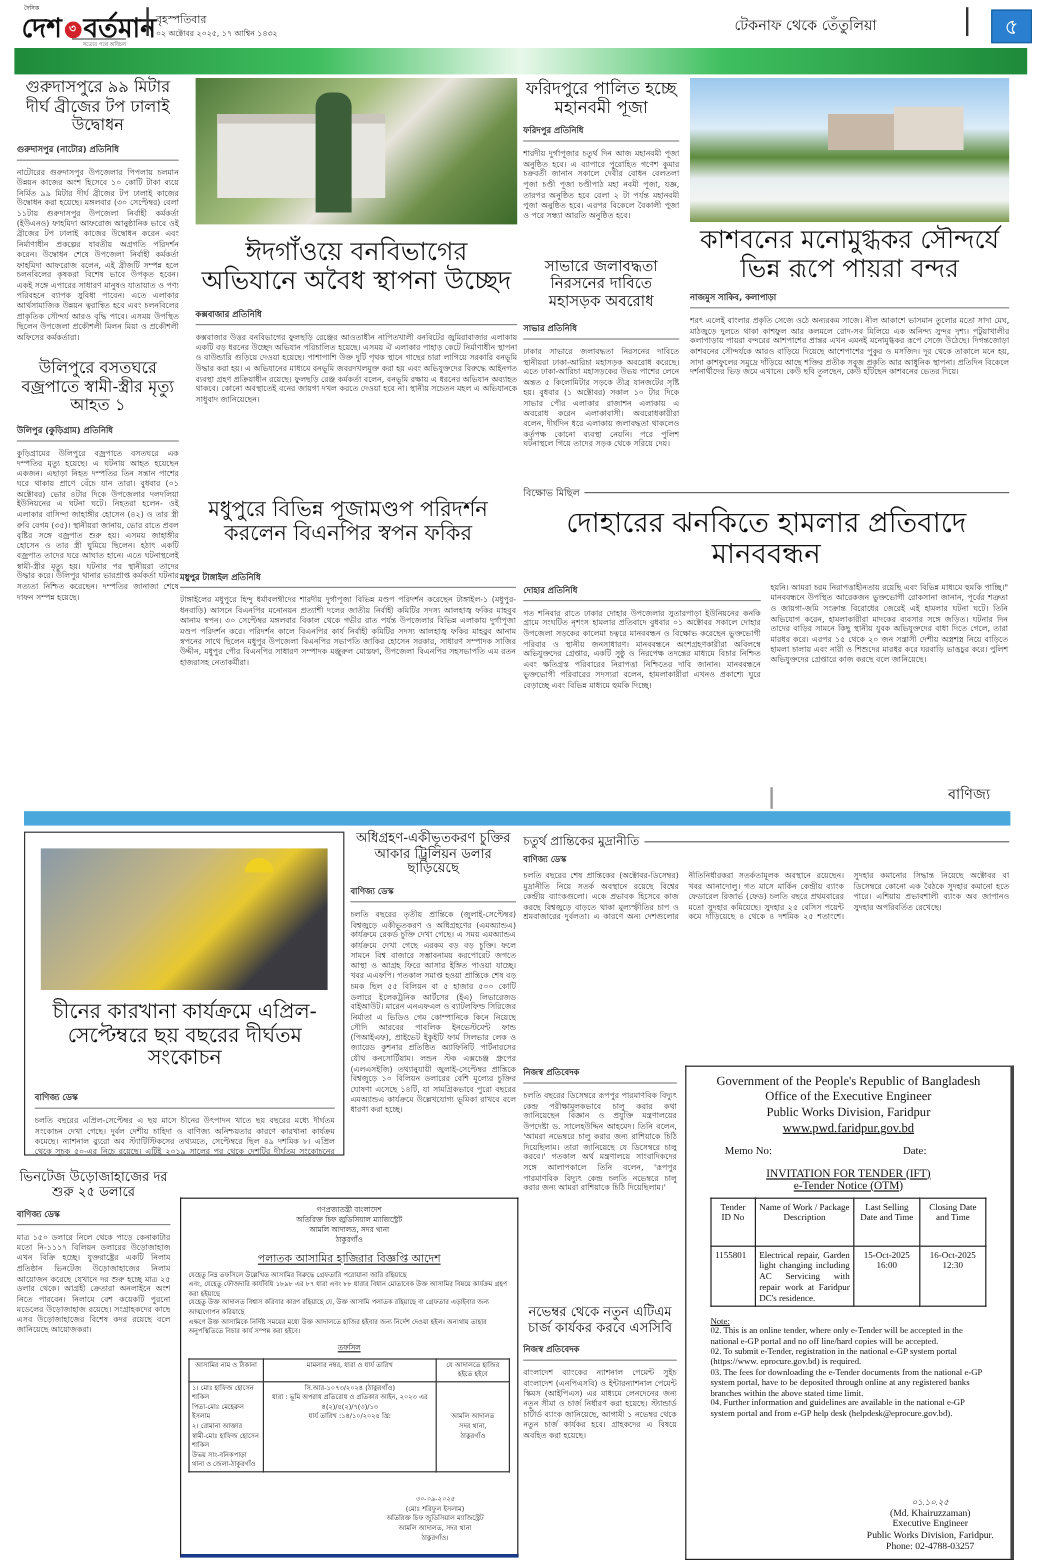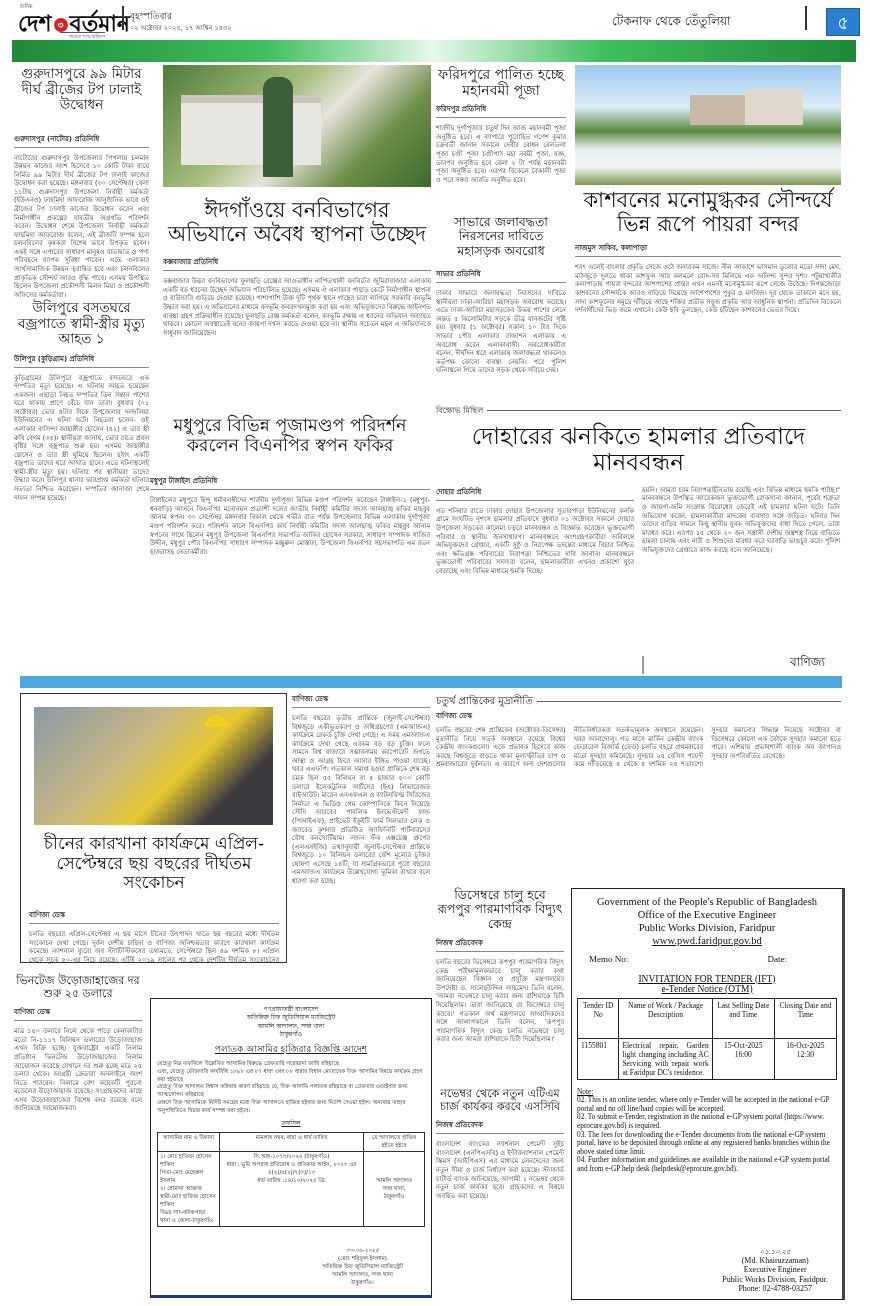--- a/index.html
+++ b/index.html
@@ -42,21 +42,21 @@
   <div class="vsep" style="left:122px;top:6px"></div>
   <span class="dayname">বৃহস্পতিবার</span>
   <span class="datestr">০২ অক্টোবর ২০২৫, ১৭ আশ্বিন ১৪৩২</span>
   <span class="slogan">টেকনাফ থেকে তেঁতুলিয়া</span>
   <div class="vsep" style="left:805px;top:6px"></div>
   <div class="pagenum">৫</div>
 </div>
 <div id="greenbar" class="abs"></div>
 
 <div class="abs" style="left:14px;top:66px;width:135px">
-  <div class="hl" style="font-size:13.5px;margin-bottom:20px">গুরুদাসপুরে ৯৯ মিটার দীর্ঘ ব্রীজের টপ ঢালাই উদ্বোধন</div>
+  <div class="hl" style="font-size:13.5px;margin-bottom:6px">গুরুদাসপুরে ৯৯ মিটার দীর্ঘ ব্রীজের টপ ঢালাই উদ্বোধন</div>
   <div class="byline">গুরুদাসপুর (নাটোর) প্রতিনিধি</div>
   <div class="body">নাটোরের গুরুদাসপুর উপজেলার পিপলায় চলমান উন্নয়ন কাজের অংশ হিসেবে ১০ কোটি টাকা ব্যয়ে নির্মিত ৯৯ মিটার দীর্ঘ ব্রীজের টপ ঢালাই কাজের উদ্বোধন করা হয়েছে। মঙ্গলবার (৩০ সেপ্টেম্বর) বেলা ১১টায় গুরুদাসপুর উপজেলা নির্বাহী কর্মকর্তা (ইউএনও) ফাহমিদা আফরোজ আনুষ্ঠানিক ভাবে ওই ব্রীজের টপ ঢালাই কাজের উদ্বোধন করেন এবং নির্মাণাধীন প্রকল্পের যাবতীয় অগ্রগতি পরিদর্শন করেন। উদ্বোধন শেষে উপজেলা নির্বাহী কর্মকর্তা ফাহমিদা আফরোজ বলেন, এই ব্রীজটি সম্পন্ন হলে চলনবিলের কৃষকরা বিশেষ ভাবে উপকৃত হবেন। একই সঙ্গে এপারের সাধারণ মানুষও যাতায়াত ও পণ্য পরিবহনে ব্যাপক সুবিধা পাবেন। এতে এলাকার আর্থসামাজিক উন্নয়ন ত্বরান্বিত হবে এবং চলনবিলের প্রাকৃতিক সৌন্দর্য আরও বৃদ্ধি পাবে। এসময় উপস্থিত ছিলেন উপজেলা প্রকৌশলী মিলন মিয়া ও প্রকৌশলী অফিসের কর্মকর্তারা।</div>
 </div>
 
 <div class="abs" style="left:14px;top:300px;width:135px">
   <div class="hl" style="font-size:13.5px;margin-bottom:6px">উলিপুরে বসতঘরে বজ্রপাতে স্বামী-স্ত্রীর মৃত্যু আহত ১</div>
   <div class="byline">উলিপুর (কুড়িগ্রাম) প্রতিনিধি</div>
   <div class="body" style="height:278px;overflow:hidden">কুড়িগ্রামের উলিপুরে বজ্রপাতে বসতঘরে এক দম্পতির মৃত্যু হয়েছে। এ ঘটনায় আহত হয়েছেন একজন। এছাড়া নিহত দম্পতির তিন সন্তান পাশের ঘরে থাকায় প্রাণে বেঁচে যান তারা। বুধবার (০১ অক্টোবর) ভোর ৪টার দিকে উপজেলার দলদলিয়া ইউনিয়নের এ ঘটনা ঘটে। নিহতরা হলেন- ওই এলাকার বাসিন্দা জাহাঙ্গীর হোসেন (৪২) ও তার স্ত্রী রুবি বেগম (৩৫)। স্থানীয়রা জানায়, ভোর রাতে প্রবল বৃষ্টির সঙ্গে বজ্রপাত শুরু হয়। এসময় জাহাঙ্গীর হোসেন ও তার স্ত্রী ঘুমিয়ে ছিলেন। হঠাৎ একটি বজ্রপাত তাদের ঘরে আঘাত হানে। এতে ঘটনাস্থলেই স্বামী-স্ত্রীর মৃত্যু হয়। ঘটনার পর স্থানীয়রা তাদের উদ্ধার করে। উলিপুর থানার ভারপ্রাপ্ত কর্মকর্তা ঘটনার সত্যতা নিশ্চিত করেছেন। দম্পতির জানাজা শেষে দাফন সম্পন্ন হয়েছে।</div>
 </div>
 
@@ -121,35 +121,35 @@
     <div style="position:absolute;left:170px;top:8px;width:24px;height:12px;background:#f0d020;border-radius:12px 12px 0 0"></div>
   </div>
   <div class="hl" style="position:absolute;left:8px;top:140px;width:250px;font-size:17px">চীনের কারখানা কার্যক্রমে এপ্রিল-সেপ্টেম্বরে ছয় বছরের দীর্ঘতম সংকোচন</div>
   <div style="position:absolute;left:8px;top:215px;width:250px">
     <div class="byline">বাণিজ্য ডেস্ক</div>
     <div class="body" style="height:34px;overflow:hidden">চলতি বছরের এপ্রিল-সেপ্টেম্বর এ ছয় মাসে চীনের উৎপাদন খাতে ছয় বছরের মধ্যে দীর্ঘতম সংকোচন দেখা গেছে। দুর্বল দেশীয় চাহিদা ও বাণিজ্য অনিশ্চয়তার কারণে কারখানা কার্যক্রম কমেছে। ন্যাশনাল ব্যুরো অব স্ট্যাটিস্টিকসের তথ্যমতে, সেপ্টেম্বরে ছিল ৪৯ দশমিক ৮। এপ্রিল থেকে সূচক ৫০-এর নিচে রয়েছে। এটিই ২০১৯ সালের পর থেকে দেশটির দীর্ঘতম সংকোচনের সময়।</div>
   </div>
 </div>
 
 <div class="abs" style="left:292px;top:693px;width:138px">
+  <div class="hl" style="font-size:11px;margin-bottom:6px">অধিগ্রহণ-একীভূতকরণ চুক্তির আকার ট্রিলিয়ন ডলার ছাড়িয়েছে</div>
   <div class="byline">বাণিজ্য ডেস্ক</div>
   <div class="body" style="height:205px;overflow:hidden">চলতি বছরের তৃতীয় প্রান্তিকে (জুলাই-সেপ্টেম্বর) বিশ্বজুড়ে একীভূতকরণ ও অধিগ্রহণের (এমঅ্যান্ডএ) কার্যক্রমে রেকর্ড চুক্তি দেখা গেছে। এ সময় এমঅ্যান্ডএ কার্যক্রমে দেখা গেছে এরকম বড় বড় চুক্তি। ফলে সামনে বিশ্ব বাজারে সম্ভাবনাময় করপোরেট জগতে আস্থা ও আগ্রহ ফিরে আসার ইঙ্গিত পাওয়া যাচ্ছে। খবর এএফপি। গতকাল সমাপ্ত হওয়া প্রান্তিকে শেষ বড় চমক ছিল ৫৫ বিলিয়ন বা ৫ হাজার ৫০০ কোটি ডলারে ইলেকট্রনিক আর্টসের (ইএ) লিভারেজড বাইআউট। মারেন এনএফএল ও ব্যাটলফিল্ড সিরিজের নির্মাতা এ ভিডিও গেম কোম্পানিকে কিনে নিয়েছে সৌদি আরবের পাবলিক ইনভেস্টমেন্ট ফান্ড (পিআইএফ), প্রাইভেট ইকুইটি ফার্ম সিলভার লেক ও জ্যারেড কুশনার প্রতিষ্ঠিত অ্যাফিনিটি পার্টনারসের যৌথ কনসোর্টিয়াম। লন্ডন স্টক এক্সচেঞ্জ গ্রুপের (এলএসইজি) তথ্যানুযায়ী জুলাই-সেপ্টেম্বর প্রান্তিকে বিশ্বজুড়ে ১০ বিলিয়ন ডলারের বেশি মূল্যের চুক্তির ঘোষণা এসেছে ১৪টি, যা সামগ্রিকভাবে পুরো বছরের এমঅ্যান্ডএ কার্যক্রমে উল্লেখযোগ্য ভূমিকা রাখবে বলে ধারণা করা হচ্ছে।</div>
 </div>
 
 <div class="abs" style="left:436px;top:693px;width:405px">
   <div style="display:flex;align-items:center;gap:4px;font-size:10px;color:#222">
     <span>চতুর্থ প্রান্তিকের মুদ্রানীতি</span>
     <div style="flex:1;height:1px;background:#666"></div>
   </div>
   <div style="font-size:7px;font-weight:bold;color:#333;margin-bottom:4px">বাণিজ্য ডেস্ক</div>
   <div class="body" style="column-count:3;column-gap:8px;height:80px;overflow:hidden">চলতি বছরের শেষ প্রান্তিকের (অক্টোবর-ডিসেম্বর) মুদ্রানীতি নিয়ে সতর্ক অবস্থানে রয়েছে বিশ্বের কেন্দ্রীয় ব্যাংকগুলো। একে প্রভাবক হিসেবে কাজ করছে বিশ্বজুড়ে বাড়তে থাকা মূল্যস্ফীতির চাপ ও শ্রমবাজারের দুর্বলতা। এ কারণে অন্য দেশগুলোর নীতিনির্ধারকরা সতর্কতামূলক অবস্থানে রয়েছেন। খবর আনাদোলু। গত মাসে মার্কিন কেন্দ্রীয় ব্যাংক ফেডারেল রিজার্ভ (ফেড) চলতি বছরে প্রথমবারের মতো সুদহার কমিয়েছে। সুদহার ২৫ বেসিস পয়েন্ট কমে দাঁড়িয়েছে ৪ থেকে ৪ দশমিক ২৫ শতাংশে। সুদহার কমানোর সিদ্ধান্ত নিয়েছে অক্টোবর বা ডিসেম্বরে কোনো এক বৈঠকে সুদহার কমানো হতে পারে। এশিয়ায় প্রভাবশালী ব্যাংক অব জাপানও সুদহার অপরিবর্তিত রেখেছে।</div>
 </div>
 
 <div class="abs" style="left:436px;top:888px;width:128px">
-  <div class="hl" style="font-size:12.5px;margin-bottom:6px">ডিসেম্বরে চালু হবে রূপপুর পারমাণবিক বিদ্যুৎ কেন্দ্র</div>
   <div class="byline">নিজস্ব প্রতিবেদক</div>
   <div class="body" style="height:125px;overflow:hidden">চলতি বছরের ডিসেম্বরে রূপপুর পারমাণবিক বিদ্যুৎ কেন্দ্র পরীক্ষামূলকভাবে চালু করার কথা জানিয়েছেন বিজ্ঞান ও প্রযুক্তি মন্ত্রণালয়ের উপদেষ্টা ড. সালেহউদ্দিন আহমেদ। তিনি বলেন, 'আমরা নভেম্বরে চালু করার জন্য রাশিয়াকে চিঠি দিয়েছিলাম। তারা জানিয়েছে যে ডিসেম্বরে চালু করবে।' গতকাল অর্থ মন্ত্রণালয়ে সাংবাদিকদের সঙ্গে আলাপকালে তিনি বলেন, 'রূপপুর পারমাণবিক বিদ্যুৎ কেন্দ্র চলতি নভেম্বরে চালু করার জন্য আমরা রাশিয়াকে চিঠি দিয়েছিলাম।'</div>
 </div>
 
 <div class="abs" style="left:436px;top:1088px;width:128px">
   <div class="hl" style="font-size:11px;margin-bottom:6px">নভেম্বর থেকে নতুন এটিএম চার্জ কার্যকর করবে এসসিবি</div>
   <div class="byline">নিজস্ব প্রতিবেদক</div>
   <div class="body" style="height:150px;overflow:hidden">বাংলাদেশ ব্যাংকের ন্যাশনাল পেমেন্ট সুইচ বাংলাদেশ (এনপিএসবি) ও ইন্টারন্যাশনাল পেমেন্ট স্কিমস (আইপিএস) এর মাধ্যমে লেনদেনের জন্য নতুন সীমা ও চার্জ নির্ধারণ করা হয়েছে। স্ট্যান্ডার্ড চার্টার্ড ব্যাংক জানিয়েছে, আগামী ১ নভেম্বর থেকে নতুন চার্জ কার্যকর হবে। গ্রাহকদের এ বিষয়ে অবহিত করা হয়েছে।</div>
 </div>
 
@@ -205,21 +205,21 @@
     </table>
   <div style="position:absolute;right:28px;bottom:8px;text-align:center;font-size:5.5px;line-height:1.45">
     <div style="font-style:italic;color:#333">৩০-০৯-২০২৫</div>
     <div>(মোঃ শরিফুল ইসলাম)</div>
     <div>অতিরিক্ত চিফ জুডিসিয়াল ম্যাজিস্ট্রেট</div>
     <div>আমলি আদালত, সদর থানা</div>
     <div>ঠাকুরগাঁও।</div>
   </div>
 </div>
 
-<div class="abs box serif" style="left:571px;top:888px;width:274px;height:412px;border:1.5px solid #222;border-right:3px solid #444;padding:6px 5px;color:#111">
+<div class="abs box serif" style="left:571px;top:888px;width:274px;height:412px;border:1.5px solid #222;border-right:3px solid #444;padding:6px 20px;color:#111">
   <div style="text-align:center;font-size:10.5px;line-height:1.25">
     <div>Government of the People's Republic of Bangladesh</div>
     <div>Office of the Executive Engineer</div>
     <div>Public Works Division, Faridpur</div>
     <div style="text-decoration:underline">www.pwd.faridpur.gov.bd</div>
   </div>
   <div style="display:flex;justify-content:space-between;font-size:9px;margin:6px 50px 10px 12px">
     <span>Memo No:</span>
     <span>Date:</span>
   </div>

